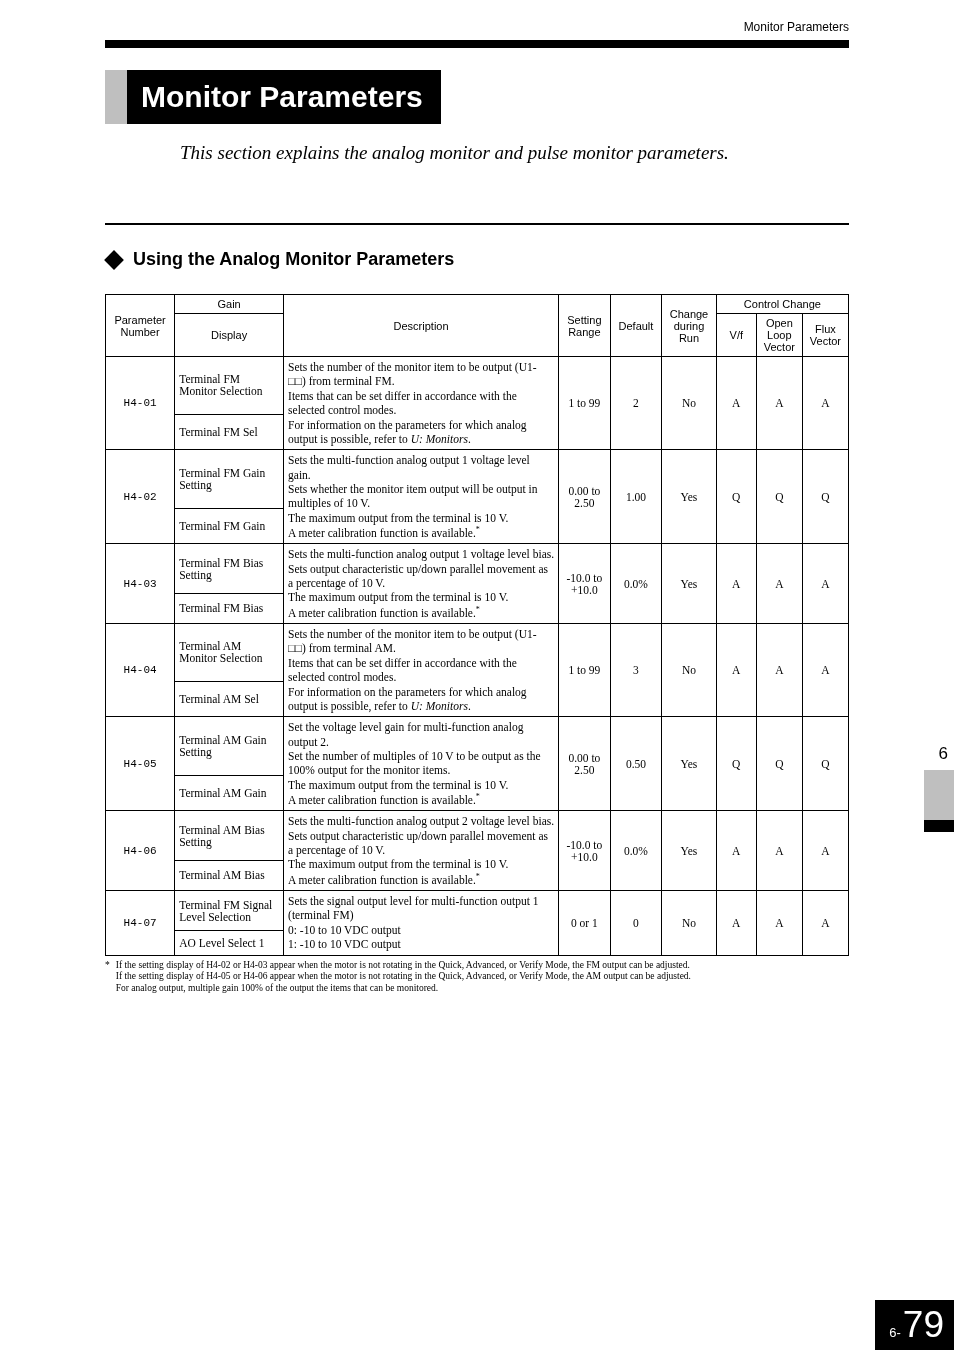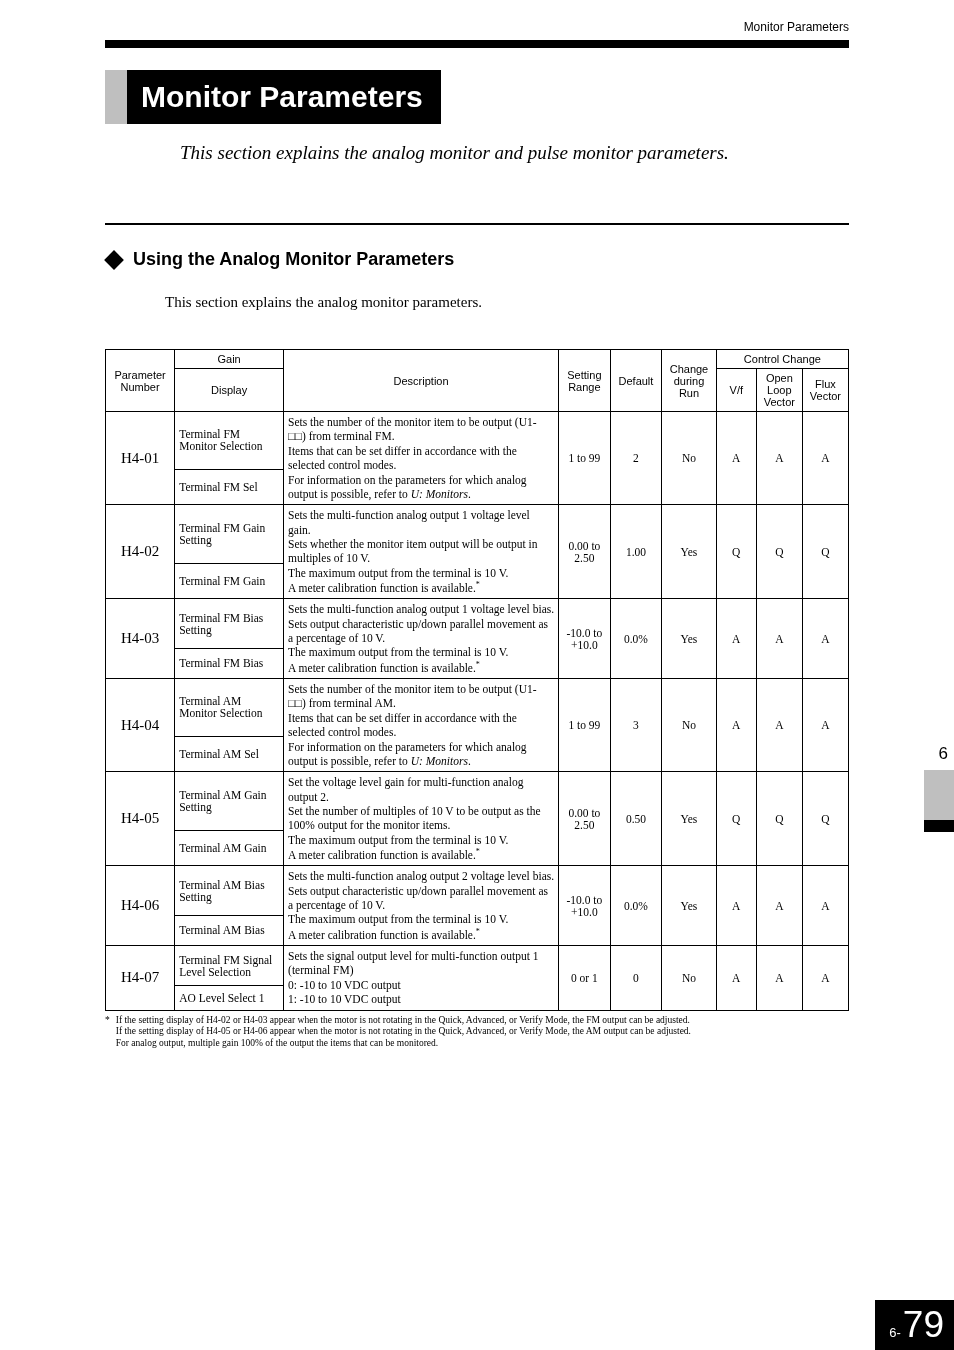--- a/index.html
+++ b/index.html
@@ -102,21 +102,21 @@
     padding: 3px 4px;
     vertical-align: middle;
   }
   table.param th {
     font-family: Arial, Helvetica, sans-serif;
     font-weight: normal;
     text-align: center;
     font-size: 11px;
   }
   .name-top { border-bottom: 1px solid #000; }
-  td.pnum { text-align: center; font-family: Liberation Serif, serif; font-size: 15px; width: 55px;}
+  td.pnum { text-align: center; font-family: Liberation Mono, monospace; font-size: 11px; width: 55px;}
   td.disp { font-family: "Times New Roman", serif; font-size: 11.5px; width: 95px;}
   td.desc { font-family: "Times New Roman", serif; font-size: 11.5px; line-height: 1.25; }
   td.desc .ital { font-style: italic; }
   td.sr, td.def, td.chg, td.cm { text-align: center; font-size: 11.5px; }
   td.sr { width: 45px; }
   td.def { width: 45px; }
   td.chg { width: 45px; }
   td.cm  { width: 35px; }
   .footnote {
     font-size: 9.5px;
@@ -177,21 +177,20 @@
   </div>
 
   <div class="intro">This section explains the analog monitor and pulse monitor parameters.</div>
 
   <div class="section-rule"></div>
   <div class="section-head">
     <span class="diamond"></span>
     <span>Using the Analog Monitor Parameters</span>
   </div>
 
-  <div class="sub-intro">This section explains the analog monitor parameters.</div>
 
 
   <table class="param">
     <thead>
       <tr>
         <th rowspan="2">Parameter Number</th>
         <th class="name-top">Gain</th>
         <th rowspan="2" style="width:240px">Description</th>
         <th rowspan="2">Setting Range</th>
         <th rowspan="2">Default</th>

